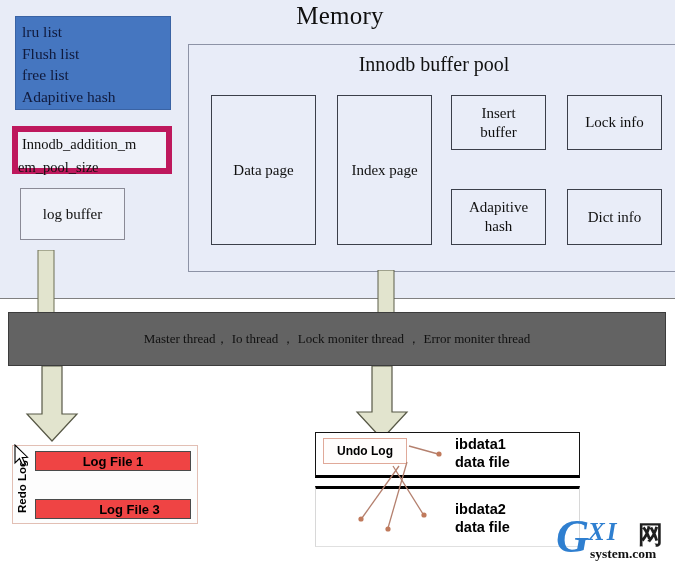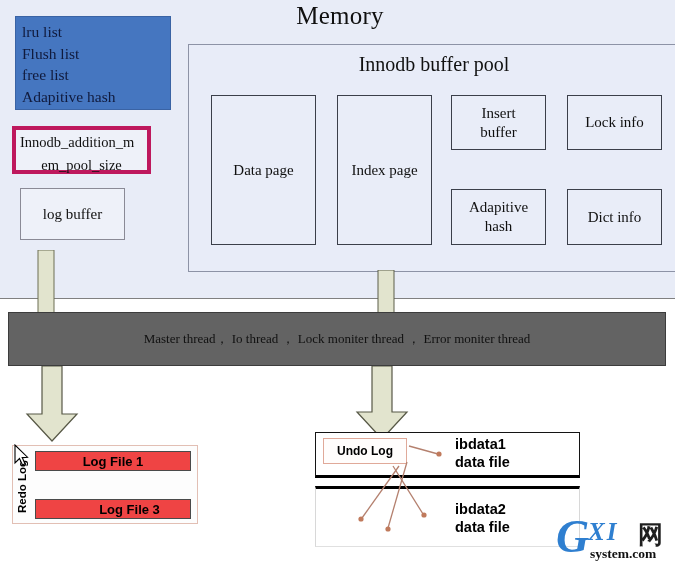--- a/index.html
+++ b/index.html
@@ -54,33 +54,33 @@
     color: #101a3c;
     font-size: 15.5px;
     line-height: 21.5px;
   }
   .lru-box div { white-space: nowrap; }
 
   .mem-pool-box {
     position: absolute;
     left: 12px;
     top: 126px;
-    width: 139px;
+    width: 160px;
     height: 48px;
     background: #eef1f9;
-    border: 4px solid #be185d;
+    border: 6px solid #be185d;
     box-sizing: border-box;
     font-size: 14.5px;
     line-height: 23px;
     color: #101010;
     text-align: center;
     padding-top: 1px;
   }
   .mem-pool-box .l1 { text-align: left; padding-left: 4px; }
-  .mem-pool-box .l2 { text-align: center; }
+  .mem-pool-box .l2 { text-align: left; }
 
   .log-buffer-box {
     position: absolute;
     left: 20px;
     top: 188px;
     width: 105px;
     height: 52px;
     background: #eef1f9;
     border: 1px solid #8a8a96;
     box-sizing: border-box;

